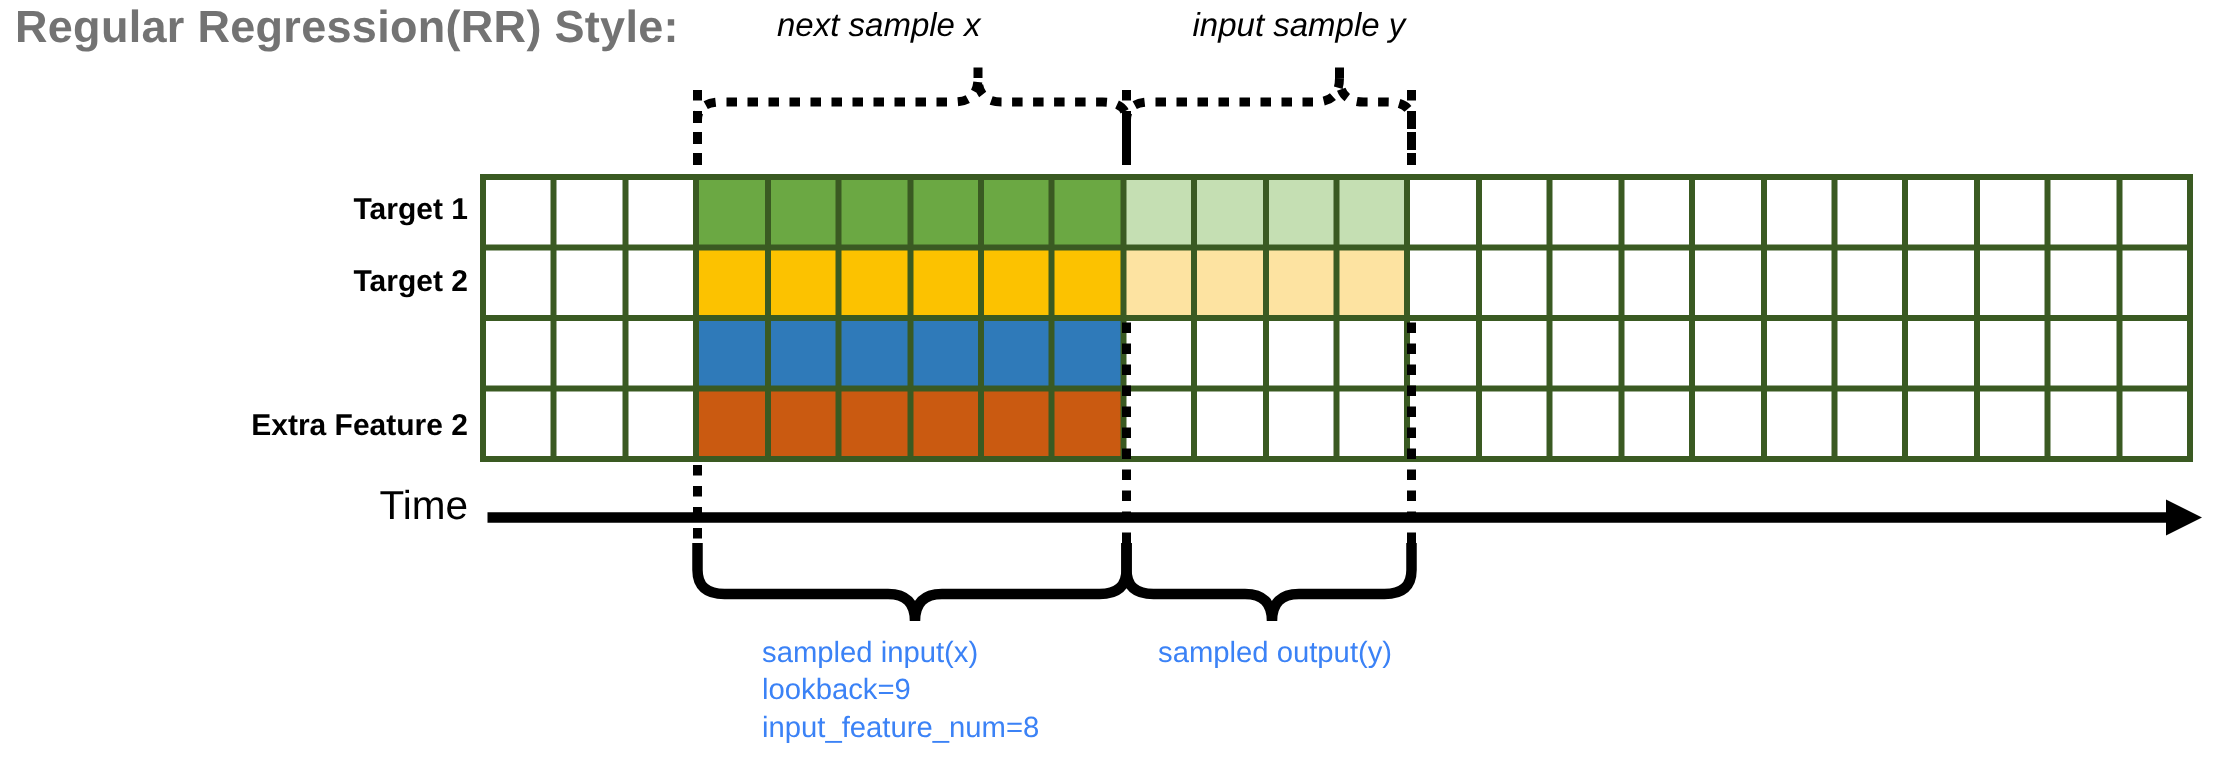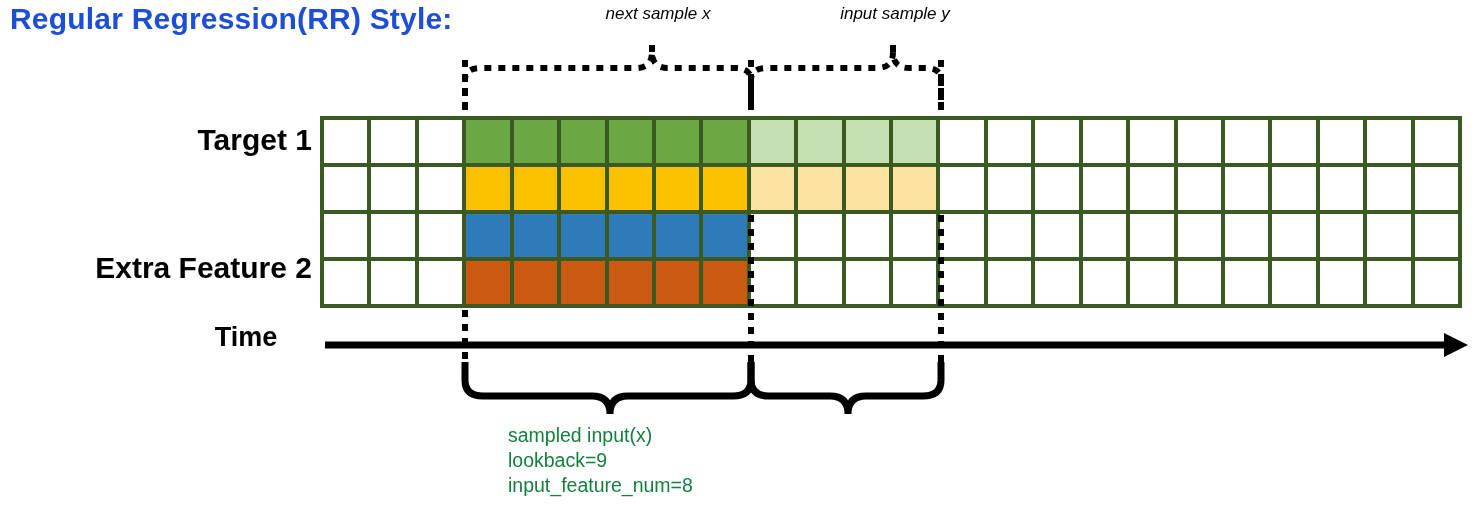--- a/index.html
+++ b/index.html
@@ -8,30 +8,30 @@
     background:#ffffff;
     font-family:"Liberation Sans", sans-serif;
     position:relative;
     overflow:hidden;
   }
   .abs{position:absolute;}
 
   
   #title{
     left:10px; top:2px;
-    font-size:30px; font-weight:700; color:#1d4ed8;
+    font-size:30px; font-weight:700; color:#737373;
     letter-spacing:.2px;
     white-space:nowrap;
   }
 
   
   .row-label{
     right:0; width:260px;
     text-align:right;
-    font-size:30px; font-weight:700; color:#000;
+    font-size:20px; font-weight:700; color:#000;
     white-space:nowrap;
     height:48px; line-height:48px;
   }
   #labels-col{ left:50px; top:116px; width:262px; height:192px; }
 
   
   #grid{
     left:320px; top:116px;
     width:1142px; height:192px;
     background:#3a5a22;
@@ -46,52 +46,53 @@
   .cell.c-green       { background:#6ba843; }
   .cell.c-greenlight  { background:#c5dfb3; }
   .cell.c-yellow      { background:#fcc200; }
   .cell.c-yellowlight { background:#fde3a1; }
   .cell.c-blue        { background:#2f7ab9; }
   .cell.c-orange      { background:#ca5a11; }
 
   
   #time-label{
     left:180px; top:322px; width:132px;
-    text-align:center;
-    font-size:27px; font-weight:700; color:#000;
+    text-align:right;
+    font-size:27px; font-weight:400; color:#000;
     white-space:nowrap;
   }
 
   
   .top-note{
-    font-size:17px; font-style:italic; color:#000;
-    white-space:nowrap; text-align:center;
+    font-size:22px; font-style:italic; color:#000;
+    white-space:nowrap; text-align:left;
   }
   #note-x{ left:518px; top:4px; width:280px; }
   #note-y{ left:795px; top:4px; width:200px; }
 
   
   .bot-note{
-    font-size:19.5px; color:#15803d; white-space:nowrap; line-height:25px;
+    font-size:19.5px; color:#3b82f6; white-space:nowrap; line-height:25px;
   }
   #bot-x{ left:508px; top:423px; }
   #bot-y{ left:772px; top:423px; }
   .bot-note div{ white-space:nowrap; }
 
   
   #overlay{ left:0; top:0; width:1476px; height:516px; pointer-events:none; }
 </style>
 </head>
 <body>
 
 <div class="abs" id="title">Regular Regression(RR) Style:</div>
 
 <div class="abs" id="labels-col">
   <div class="abs row-label" style="top:0px">Target 1</div>
-  <div class="abs row-label" style="top:128px">Extra Feature 2</div>
+  <div class="abs row-label" style="top:48px">Target 2</div>
+  <div class="abs row-label" style="top:144px">Extra Feature 2</div>
 </div>
 
 <div class="abs" id="grid">
     <div class="cell "></div>
     <div class="cell "></div>
     <div class="cell "></div>
     <div class="cell c-green"></div>
     <div class="cell c-green"></div>
     <div class="cell c-green"></div>
     <div class="cell c-green"></div>
@@ -190,20 +191,21 @@
 
 <div class="abs top-note" id="note-x">next sample x</div>
 <div class="abs top-note" id="note-y">input sample y</div>
 
 <div class="abs bot-note" id="bot-x">
   <div>sampled input(x)</div>
   <div>lookback=9</div>
   <div>input_feature_num=8</div>
 </div>
 <div class="abs bot-note" id="bot-y">
+  <div>sampled output(y)</div>
 </div>
 
 <svg class="abs" id="overlay" viewBox="0 0 1476 516">
 
   <g>
     <line x1="325" y1="345" x2="1452" y2="345" stroke="#000" stroke-width="7"></line>
     <polygon points="1468,345 1444,333 1444,357" fill="#000"></polygon>
   </g>
 
   <g stroke="#000" stroke-width="6" stroke-dasharray="7 7" stroke-linecap="butt" fill="none">

